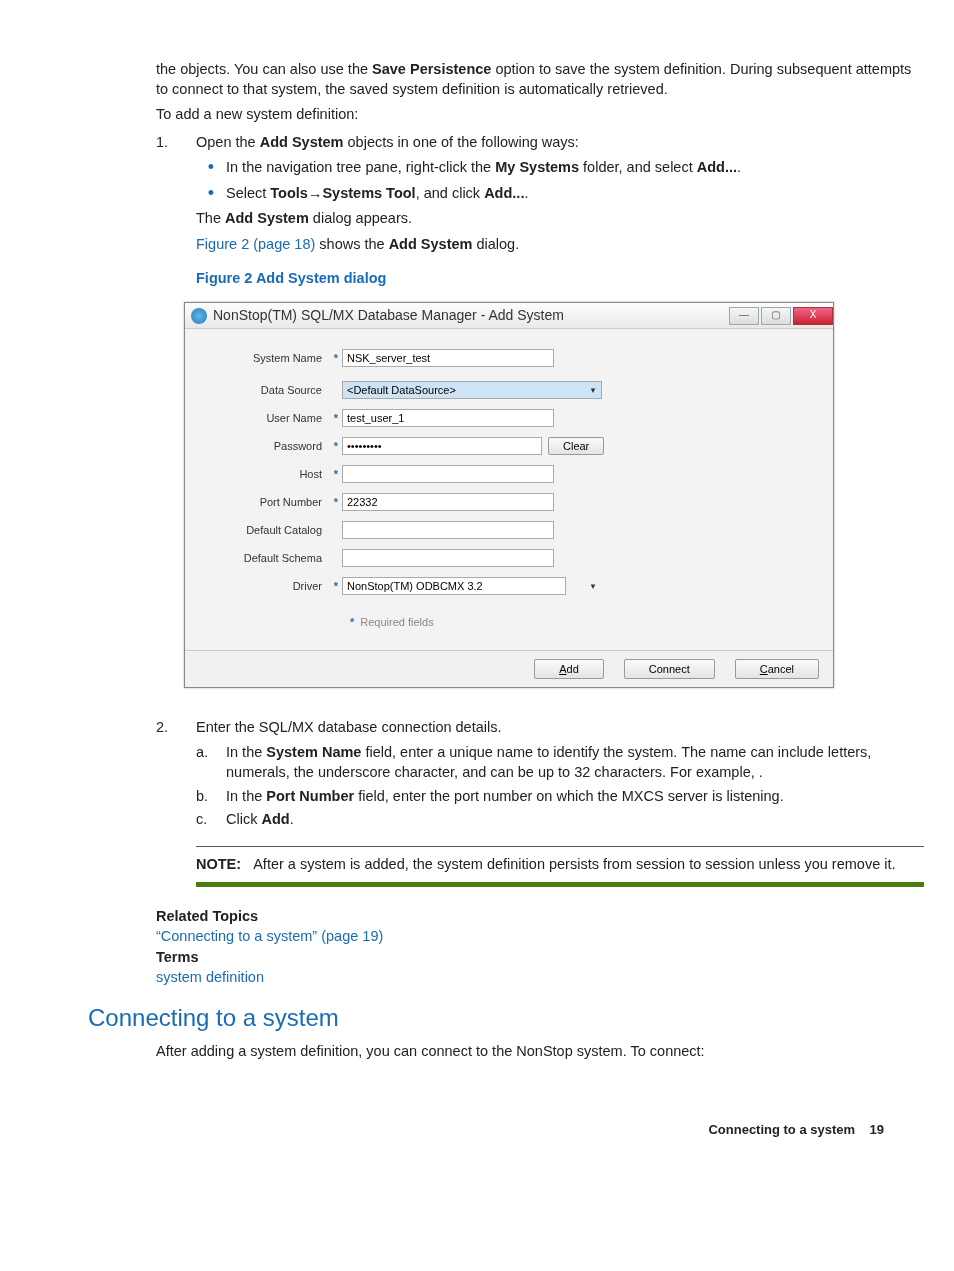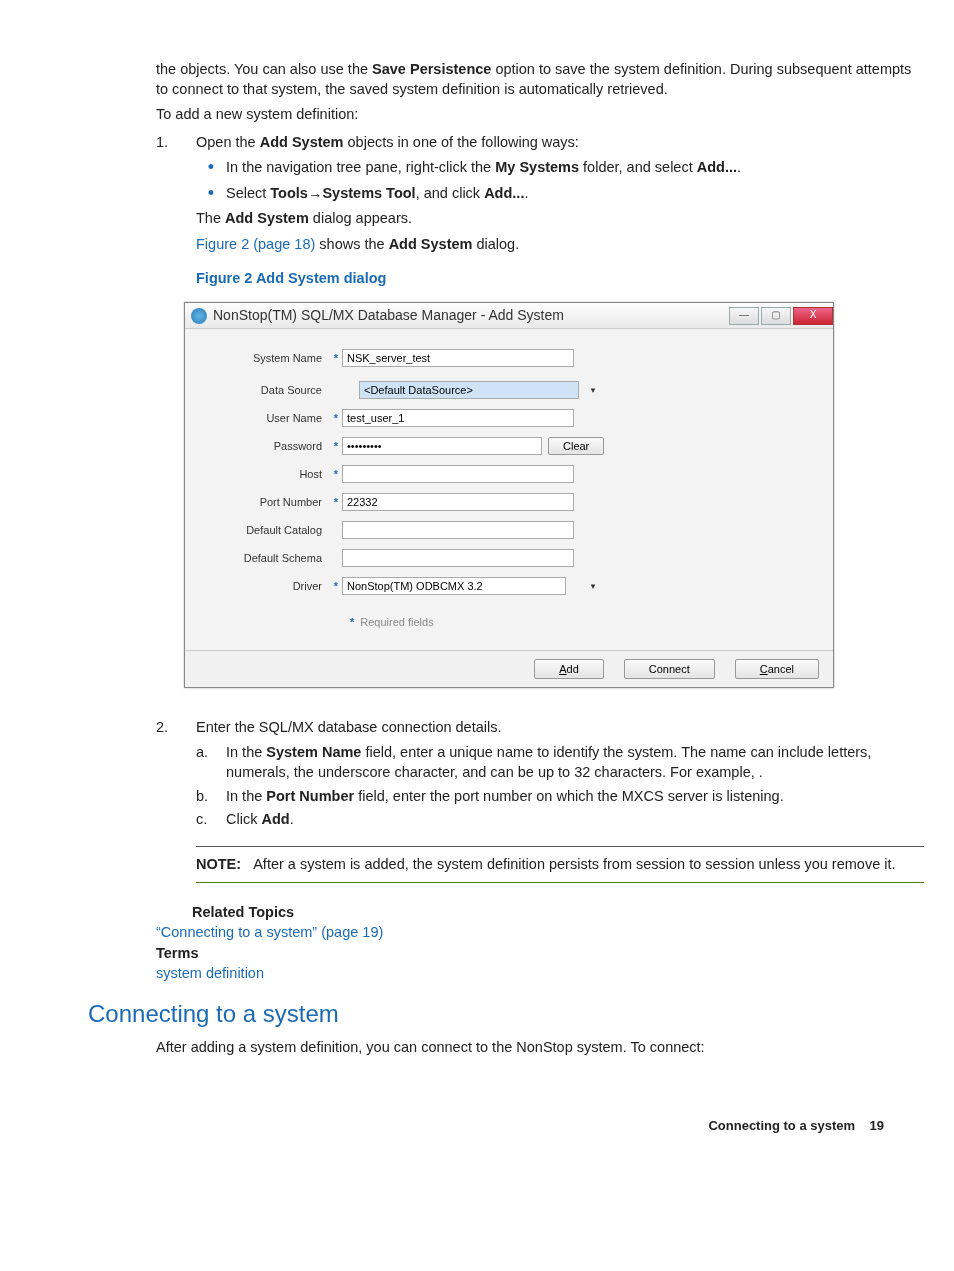--- a/index.html
+++ b/index.html
@@ -66,21 +66,21 @@
   }
   .win-btn.close { background: linear-gradient(#e68,#c23); color: #fff; border-color: #a33; width: 40px; margin-right: 0; }
 
   .form-area { padding: 20px 30px 10px 30px; border-bottom: 1px solid #ccc; }
   .form-row { display: flex; align-items: center; margin-bottom: 10px; }
   .form-row .lbl { width: 115px; text-align: right; padding-right: 8px; font-size: 11px; }
   .form-row .req { width: 12px; color: #1a6bb5; font-weight: bold; text-align: center; }
   .form-row .fld { flex: 1; display: flex; align-items: center; gap: 6px; }
   .txt {
     border: 1px solid #aaa; background: #fff; height: 18px;
-    padding: 1px 4px; font-size: 11px; width: 232px;
+    padding: 1px 4px; font-size: 11px; width: 212px;
   }
   .txt.sel { background: #cfe3f7; color: #000; }
   .combo { width: 260px; position: relative; }
   .combo .arrow {
     position: absolute; right: 2px; top: 2px; width: 14px; height: 14px;
     font-size: 9px; text-align: center; line-height: 14px;
   }
   .btn {
     border: 1px solid #999; background: linear-gradient(#fafafa,#e4e4e4);
     padding: 2px 14px; font-size: 11px; border-radius: 2px;
@@ -88,23 +88,23 @@
   .req-note { margin-left: 135px; color: #888; font-size: 11px; padding: 10px 0; }
   .req-note .star { color: #1a6bb5; font-weight: bold; margin-right: 6px; }
   .dialog-footer { padding: 8px 14px; display: flex; justify-content: flex-end; gap: 20px; background: #f1f1f1; }
   .dialog-footer .btn { padding: 3px 24px; }
 
   ol.sub { list-style: none; margin-top: 6px; }
   ol.sub > li { display: flex; margin-bottom: 4px; }
   ol.sub > li > .let { width: 30px; flex-shrink: 0; }
   ol.sub > li > .sbody { flex: 1; }
 
-  .note-box { border-top: 1px solid #555; border-bottom: 1px solid #4d7c0f; padding: 8px 0; margin: 10px 0 14px 0; }
-
-  .h-related { font-weight: bold; margin-top: 4px; margin-left: 36px; }
+  .note-box { border-top: 1px solid #555; border-bottom: 5px solid #4d7c0f; padding: 8px 0; margin: 10px 0 14px 0; }
+
+  .h-related { font-weight: bold; margin-top: 4px; }
   .h-terms { font-weight: bold; margin-top: 2px; }
 
   h2.section {
     color: #1a6bb5; font-weight: normal; font-size: 24px;
     padding-left: 88px; margin-top: 14px; margin-bottom: 8px;
   }
 
   .footer {
     text-align: right; padding-right: 70px; font-size: 13px;
     margin-top: 60px;
@@ -169,21 +169,21 @@
       <div class="req">*</div>
       <div class="fld">
           <input class="txt" value="NSK_server_test" style="">
         </div>
     </div>
     <div class="form-row" style="margin-top:14px;">
       <div class="lbl">Data Source</div>
       <div class="req"></div>
       <div class="fld">
         <div class="combo">
-          <input class="txt sel" style="width: 220px; margin-left: 17px;" value="&lt;Default DataSource&gt;">
+          <input class="txt sel" style="width: 260px;" value="&lt;Default DataSource&gt;">
           <div class="arrow">▾</div>
         </div>
       </div>
     </div>
     <div class="form-row">
       <div class="lbl">User Name</div>
       <div class="req">*</div>
       <div class="fld">
           <input class="txt" value="test_user_1" style="">
         </div>

